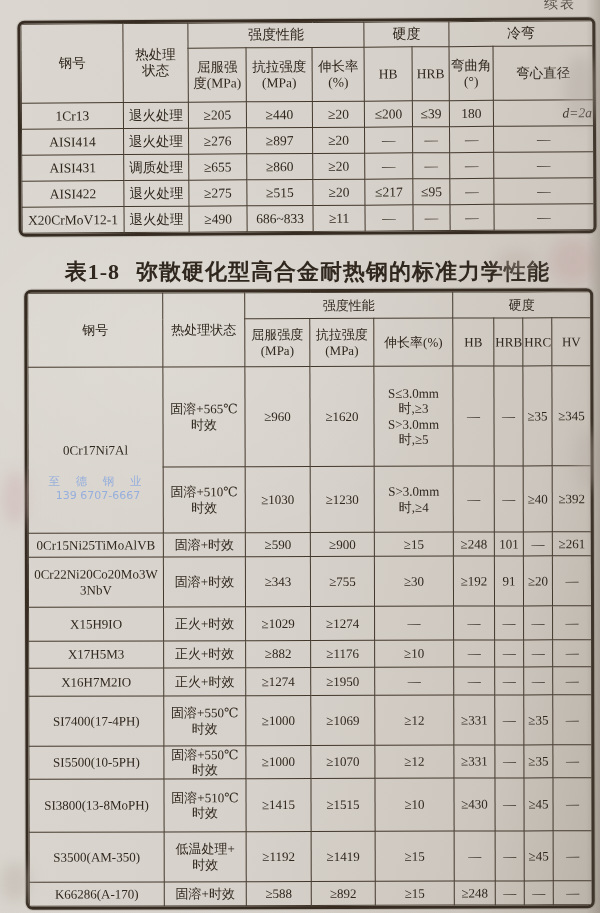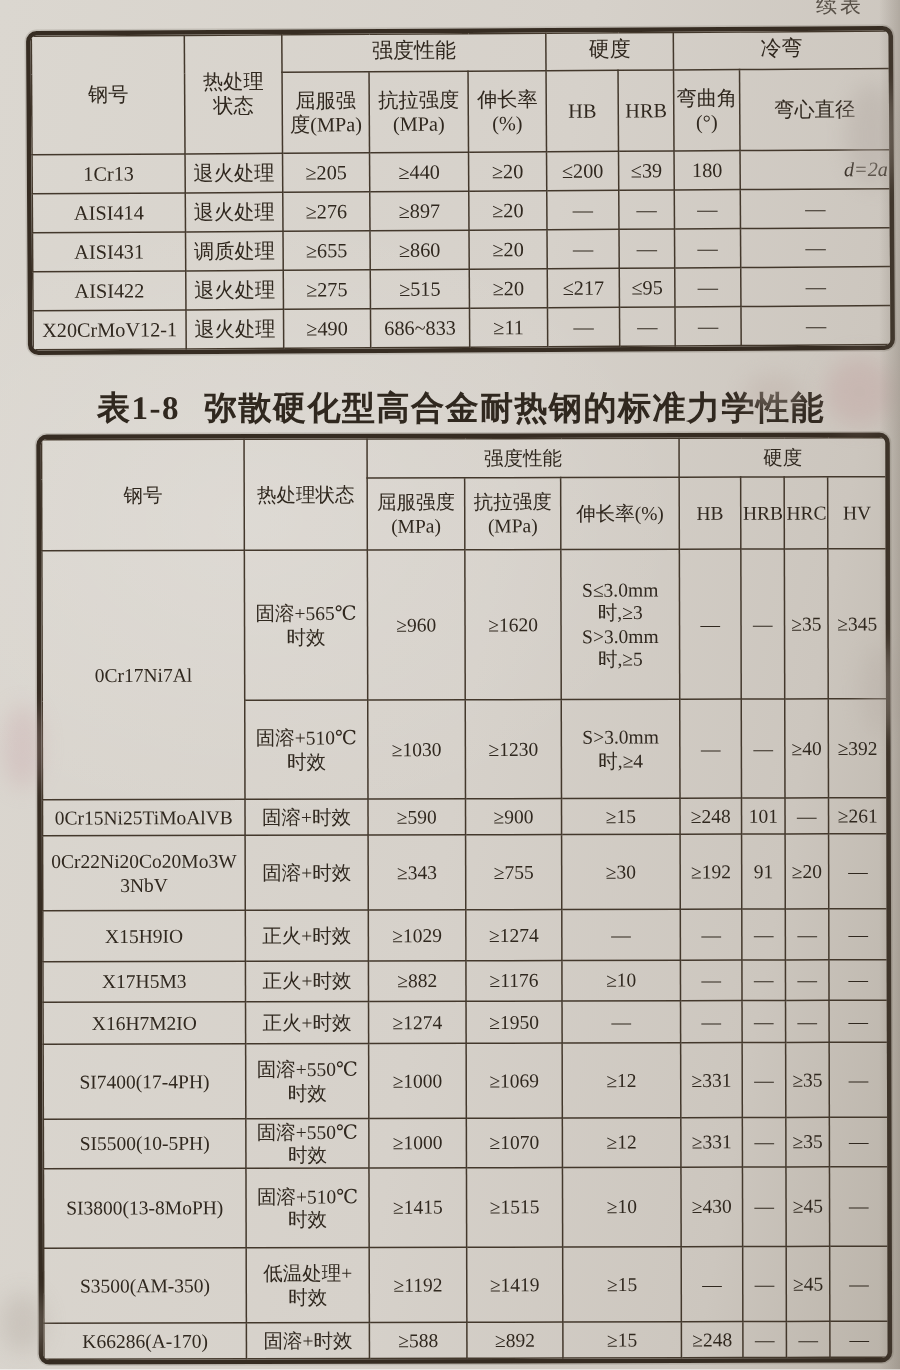--- a/index.html
+++ b/index.html
@@ -345,20 +345,24 @@
             <td>≥15</td>
             <td>≥248</td>
             <td>—</td>
             <td>—</td>
             <td>—</td>
           </tr>
         </tbody>
     </table>
   </div>
 
+  <div class="wm" style="color: rgb(139, 168, 223);">
+    <div class="l1">至 德 钢 业</div>
+    <div class="l2">139 6707-6667</div>
+  </div>
 
   <div class="smudge" style="top:55px;right:2px;width:34px;height:70px;background:#b4aba4;opacity:.45;"></div>
   <div class="smudge" style="top:238px;right:4px;width:46px;height:46px;background:#c4a9a6;opacity:.5;"></div>
   <div class="smudge" style="top:250px;left:496px;width:40px;height:22px;background:#bfb0a8;opacity:.45;"></div>
   <div class="smudge" style="top:430px;right:0px;width:26px;height:60px;background:#b8aea6;opacity:.4;"></div>
   <div class="smudge" style="top:470px;left:2px;width:26px;height:56px;background:#cbadb0;opacity:.4;"></div>
   <div class="smudge" style="top:862px;left:0px;width:30px;height:40px;background:#b6ada4;opacity:.4;"></div>
 
   <div class="edge-shade"></div>
 </div>

